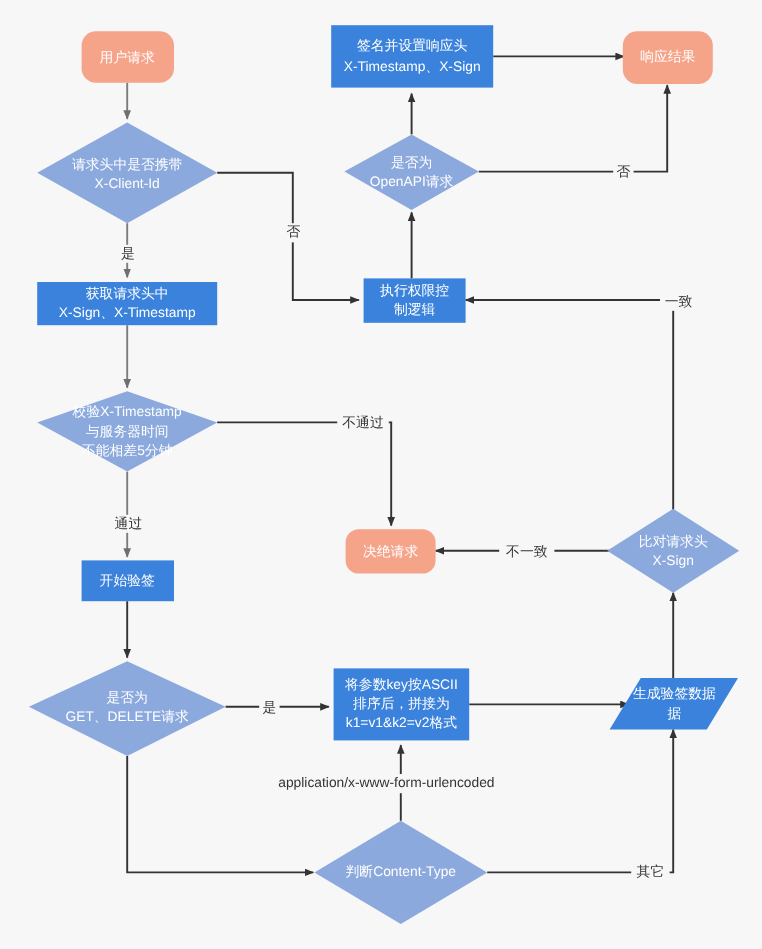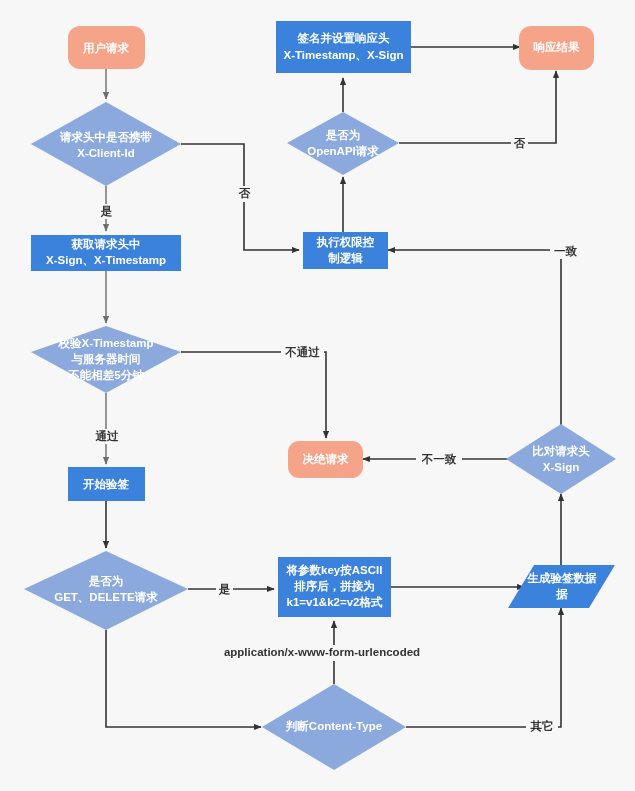--- a/index.html
+++ b/index.html
@@ -6,21 +6,20 @@
     margin: 0;
     padding: 0;
     background: #f7f7f7;
   }
   #canvas {
     position: relative;
     width: 635px;
     height: 791px;
     background: #f7f7f7;
     font-family: "Liberation Sans", sans-serif;
-    font-weight: bold;
   }
   svg { display: block; }
   .node-label {
     fill: #ffffff;
     font-family: "Liberation Sans", sans-serif;
     font-size: 11.5px;
     text-anchor: middle;
     dominant-baseline: middle;
   }
   .edge-label {

